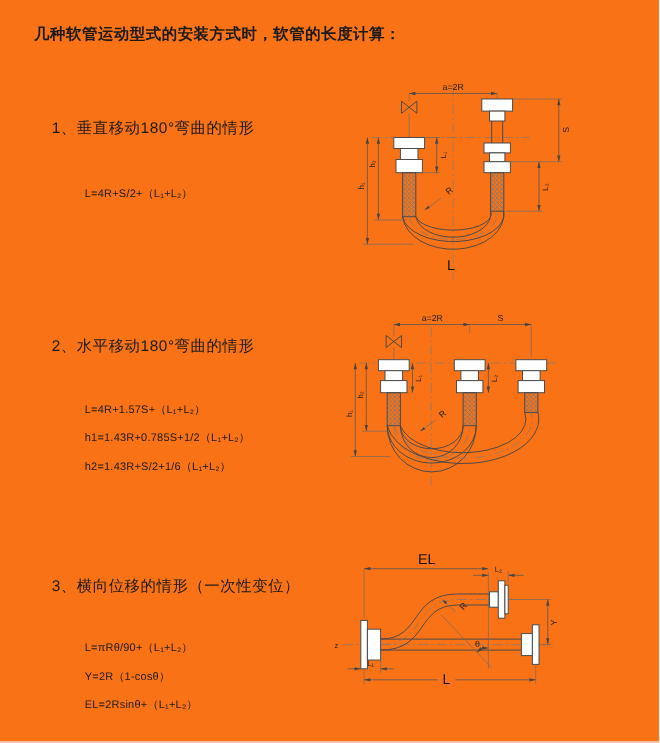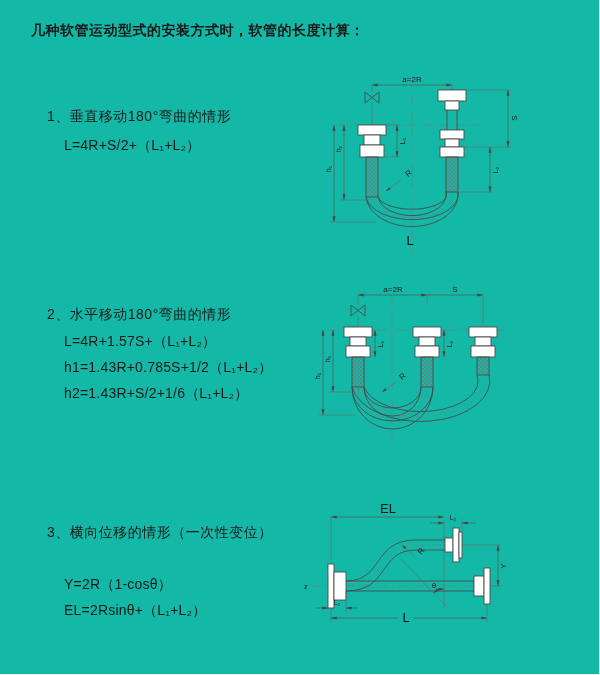--- a/index.html
+++ b/index.html
@@ -1,23 +1,23 @@
 <!DOCTYPE html>
 <html><head>
 <meta charset="utf-8">
 <style>
   html,body { margin:0; padding:0; background:#ffffff; }
   .page {
-    position:relative; width:600px; height:675px; background:#14b8a6;
+    position:relative; width:600px; height:675px; background:#f97316;
     font-family:"Liberation Sans", sans-serif; color:#1a1a1a; overflow:hidden;
     border-right:1px solid #ececec; border-bottom:1px solid #ececec; box-sizing:border-box;
   }
   .doc-title { position:absolute; left:31px; top:22px; font-size:14px; font-weight:bold; letter-spacing:.5px; }
   .sec-heading { position:absolute; left:47px; font-size:14px; font-weight:normal; letter-spacing:.5px; }
-  .formula { position:absolute; left:64px; font-size:14px; letter-spacing:.2px; }
+  .formula { position:absolute; left:77px; font-size:10px; letter-spacing:.2px;margin-top:32px; }
   .diagram { position:absolute; }
   svg text { font-family:"Liberation Sans", sans-serif; }
   .ln   { stroke:#4a4a4a; stroke-width:.9;  fill:none; }
   .thin { stroke:#6a6a6a; stroke-width:.6;  fill:none; }
   .cl   { stroke:#7a7a7a; stroke-width:.6;  fill:none; stroke-dasharray:9 3 2 3; }
   .dim  { stroke:#555;    stroke-width:.7;  fill:none; }
   .fit  { fill:#fff; stroke:#4a4a4a; stroke-width:.9; }
   .braid{ fill:url(#hatch); stroke:#4a4a4a; stroke-width:.9; }
   .lbl    { fill:#222; font-size:8px; }
   .lbl-sm { fill:#222; font-size:7px; }
@@ -32,20 +32,21 @@
 
   <div class="sec-heading" style="top:108px">1、垂直移动180°弯曲的情形</div>
   <div class="formula" style="top:137px">L=4R+S/2+（L₁+L₂）</div>
 
   <div class="sec-heading" style="top:306px">2、水平移动180°弯曲的情形</div>
   <div class="formula" style="top:333px">L=4R+1.57S+（L₁+L₂）</div>
   <div class="formula" style="top:359px">h1=1.43R+0.785S+1/2（L₁+L₂）</div>
   <div class="formula" style="top:385px">h2=1.43R+S/2+1/6（L₁+L₂）</div>
 
   <div class="sec-heading" style="top:524px">3、横向位移的情形（一次性变位）</div>
+  <div class="formula" style="top:550px">L=πRθ/90+（L₁+L₂）</div>
   <div class="formula" style="top:576px">Y=2R（1-cosθ）</div>
   <div class="formula" style="top:602px">EL=2Rsinθ+（L₁+L₂）</div>
 
   <svg class="diagram" style="left:312px; top:72px" width="280" height="192" viewBox="0 0 280 192">
     <defs>
       <marker id="arr" viewBox="0 0 10 6" refX="9.5" refY="3" markerWidth="9" markerHeight="6" orient="auto-start-reverse">
         <path d="M0.5,0.6 L9.5,3 L0.5,5.4 Z" fill="#444"></path>
       </marker>
       <pattern id="hatch" width="4" height="4" patternUnits="userSpaceOnUse">
         <path d="M0,4 L4,0 M0,0 L4,4" stroke="#777" stroke-width="0.7"></path>

